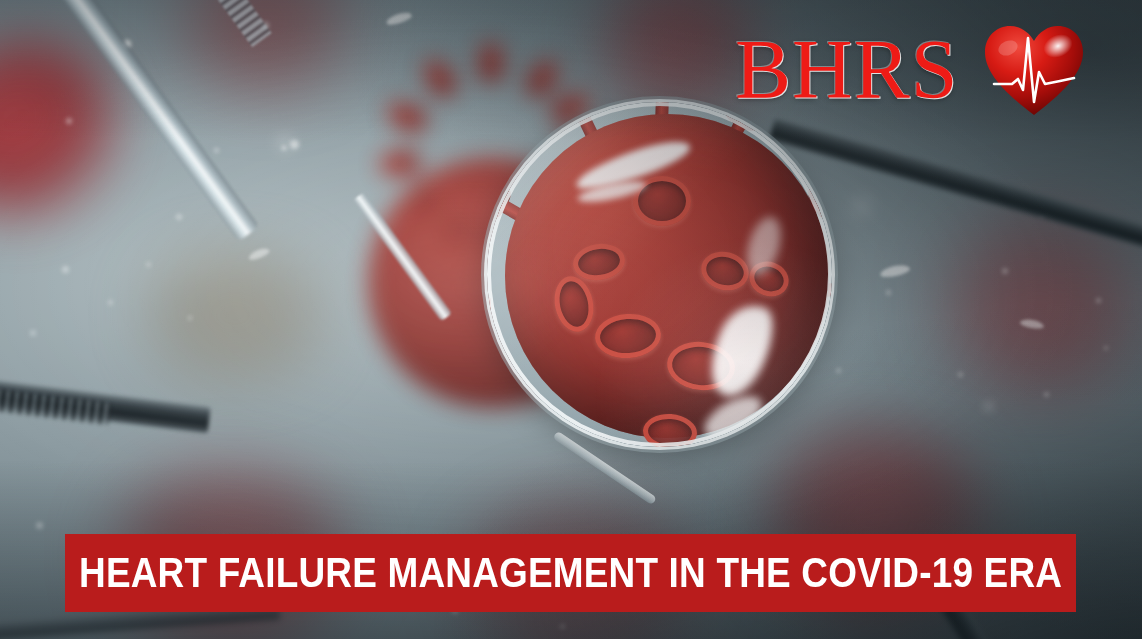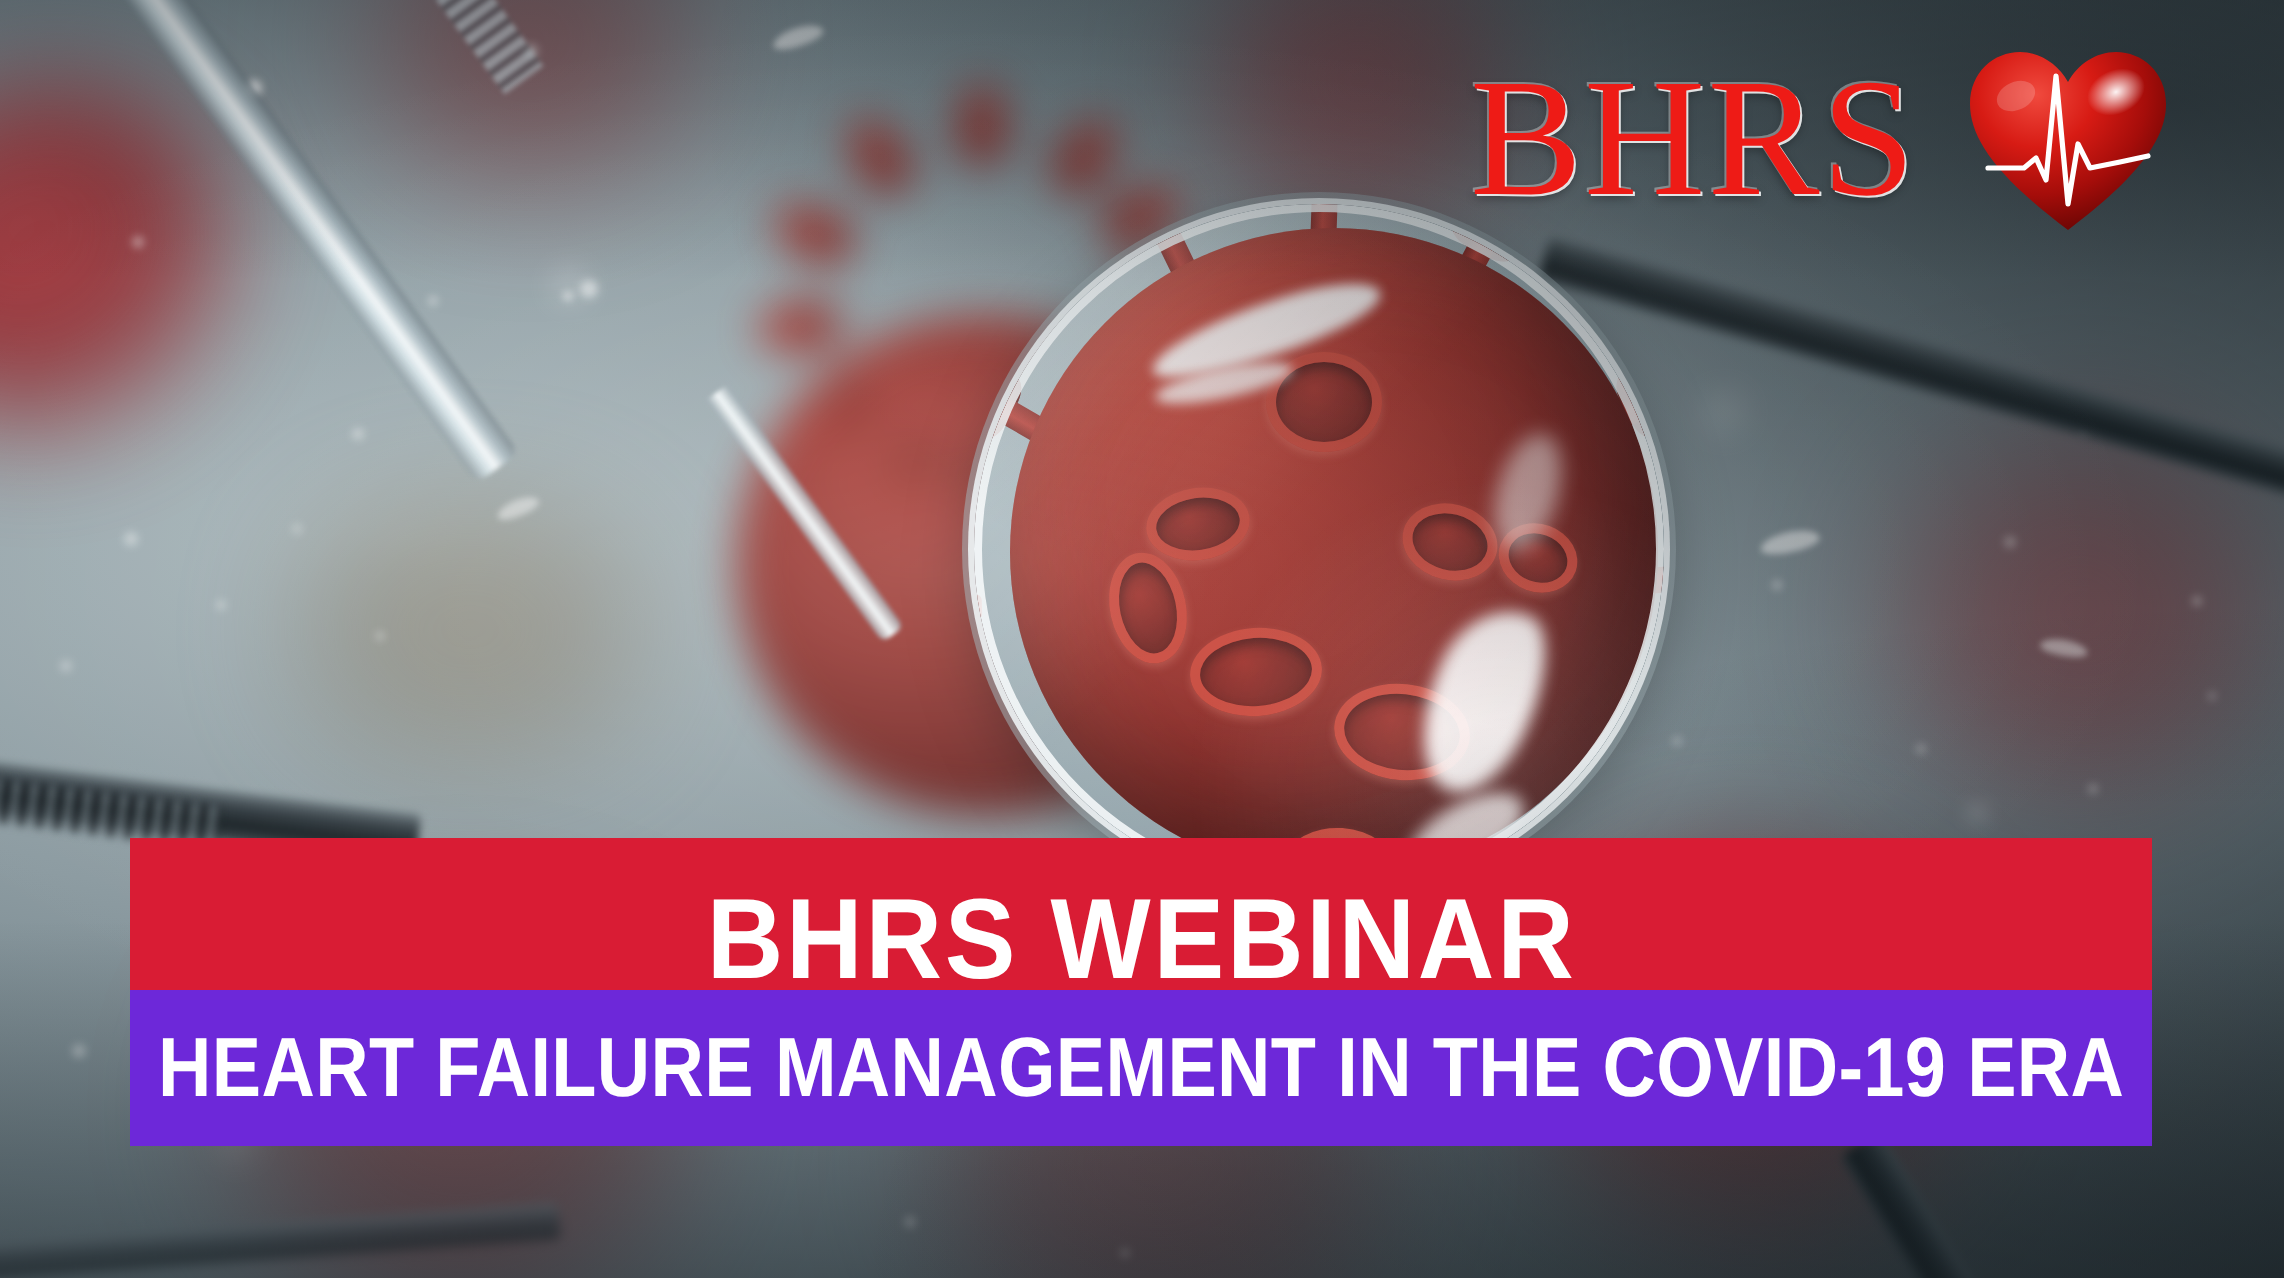--- a/index.html
+++ b/index.html
@@ -357,24 +357,24 @@
     font-weight: 700;
     font-size: 57px;
     letter-spacing: 1.5px;
     color: #ffffff;
     transform: scaleX(.93);
     white-space: nowrap;
   }
   .banner-sub {
     position: absolute;
     left: 65px;
-    top: 495px;
+    top: 534px;
     width: 1011px;
     height: 78px;
-    background: #6d28d9;
+    background: #b91c1c;
     z-index: 40;
     display: flex;
     align-items: center;
     justify-content: center;
   }
   .banner-sub-text {
     font-family: "Liberation Sans", sans-serif;
     font-weight: 700;
     font-size: 42px;
     letter-spacing: .2px;
@@ -545,22 +545,19 @@
           </defs>
           <path d="M52 93 C16 66 3 47 3 30 C3 14 15 4 28 4 C38 4 47 10 52 19 C57 10 66 4 76 4 C89 4 101 14 101 30 C101 47 88 66 52 93 Z" fill="url(#hgrad)"></path>
           <ellipse cx="76" cy="24" rx="15" ry="11" fill="url(#hspec)" transform="rotate(-24 76 24)"></ellipse>
           <ellipse cx="26" cy="26" rx="10" ry="7" fill="#ffffff" opacity=".18" transform="rotate(-24 26 26)"></ellipse>
           <path d="M12 62 L30 62 L36 57 L41 68 L46 16 L52 80 L57 50 L63 62 L78 59 L92 56" fill="none" stroke="#ffffff" stroke-width="2.6" stroke-linejoin="round" stroke-linecap="round"></path>
         </svg>
       </div>
     </div>
   </div>
 
-  <div class="banner-main">
-    <div class="banner-main-text">BHRS WEBINAR</div>
-  </div>
 
   <div class="banner-sub">
     <div class="banner-sub-text">HEART FAILURE MANAGEMENT IN THE COVID-19 ERA</div>
   </div>
 
   <div class="bg-vignette" style="z-index:5"></div>
 </div>
 
 </body></html>

